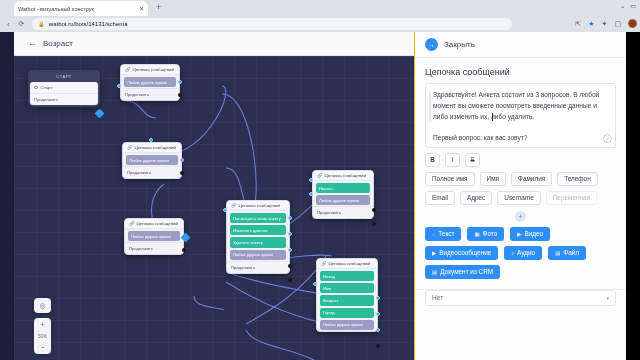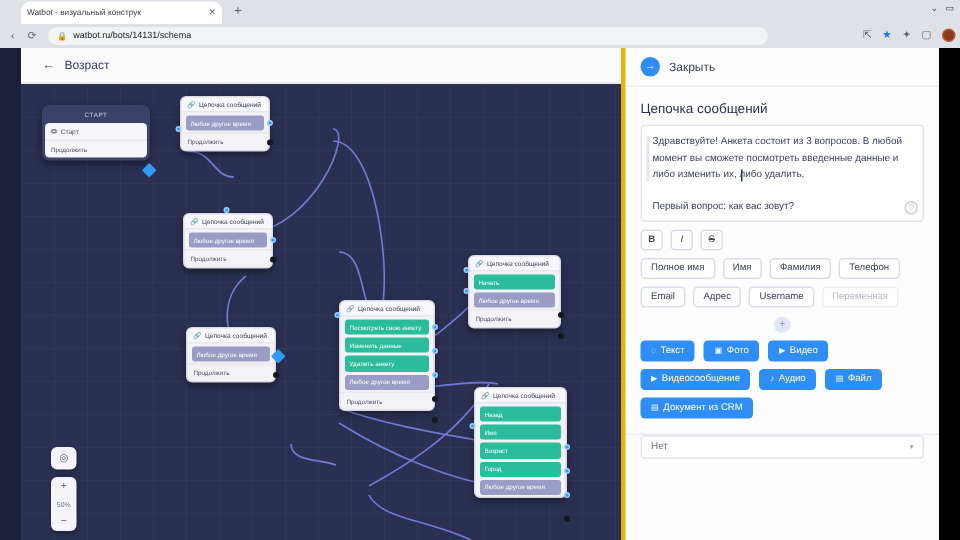--- a/index.html
+++ b/index.html
@@ -122,21 +122,21 @@
     width: 17px; background: #f4f4f8; border-radius: 4px; overflow: hidden;
     box-shadow: 0 1px 3px rgba(0,0,0,.35);
   }
   .zrow { height: 13px; display: flex; align-items: center; justify-content: center; font-size: 7px; color: #555a74; }
   .zrow.lvl { font-size: 4.6px; color: #6a6f8a; height: 10px; }
   .target-ico { font-size: 7px; color: #555a74; line-height: 1; }
 
   
   .panel {
     position: absolute; left: 414px; top: 0; width: 212px; height: 328px;
-    background: #fdfdfe; border-left: 3px solid #eab308; overflow: hidden;
+    background: #fdfdfe; border-left: 1px solid #eab308; overflow: hidden;
   }
   .panel-head { height: 26px; display: flex; align-items: center; gap: 6px; padding: 0 10px; border-bottom: 1px solid #ececf3; }
   .close-circ {
     width: 13px; height: 13px; border-radius: 50%; background: #2f8ef5;
     display: flex; align-items: center; justify-content: center; color: #fff; font-size: 7px; line-height: 1;
   }
   .close-lbl { font-size: 8px; color: #3a3f57; }
   .panel-title { font-size: 9px; color: #2e3247; padding: 9px 10px 6px; }
 
   .msgbox {

